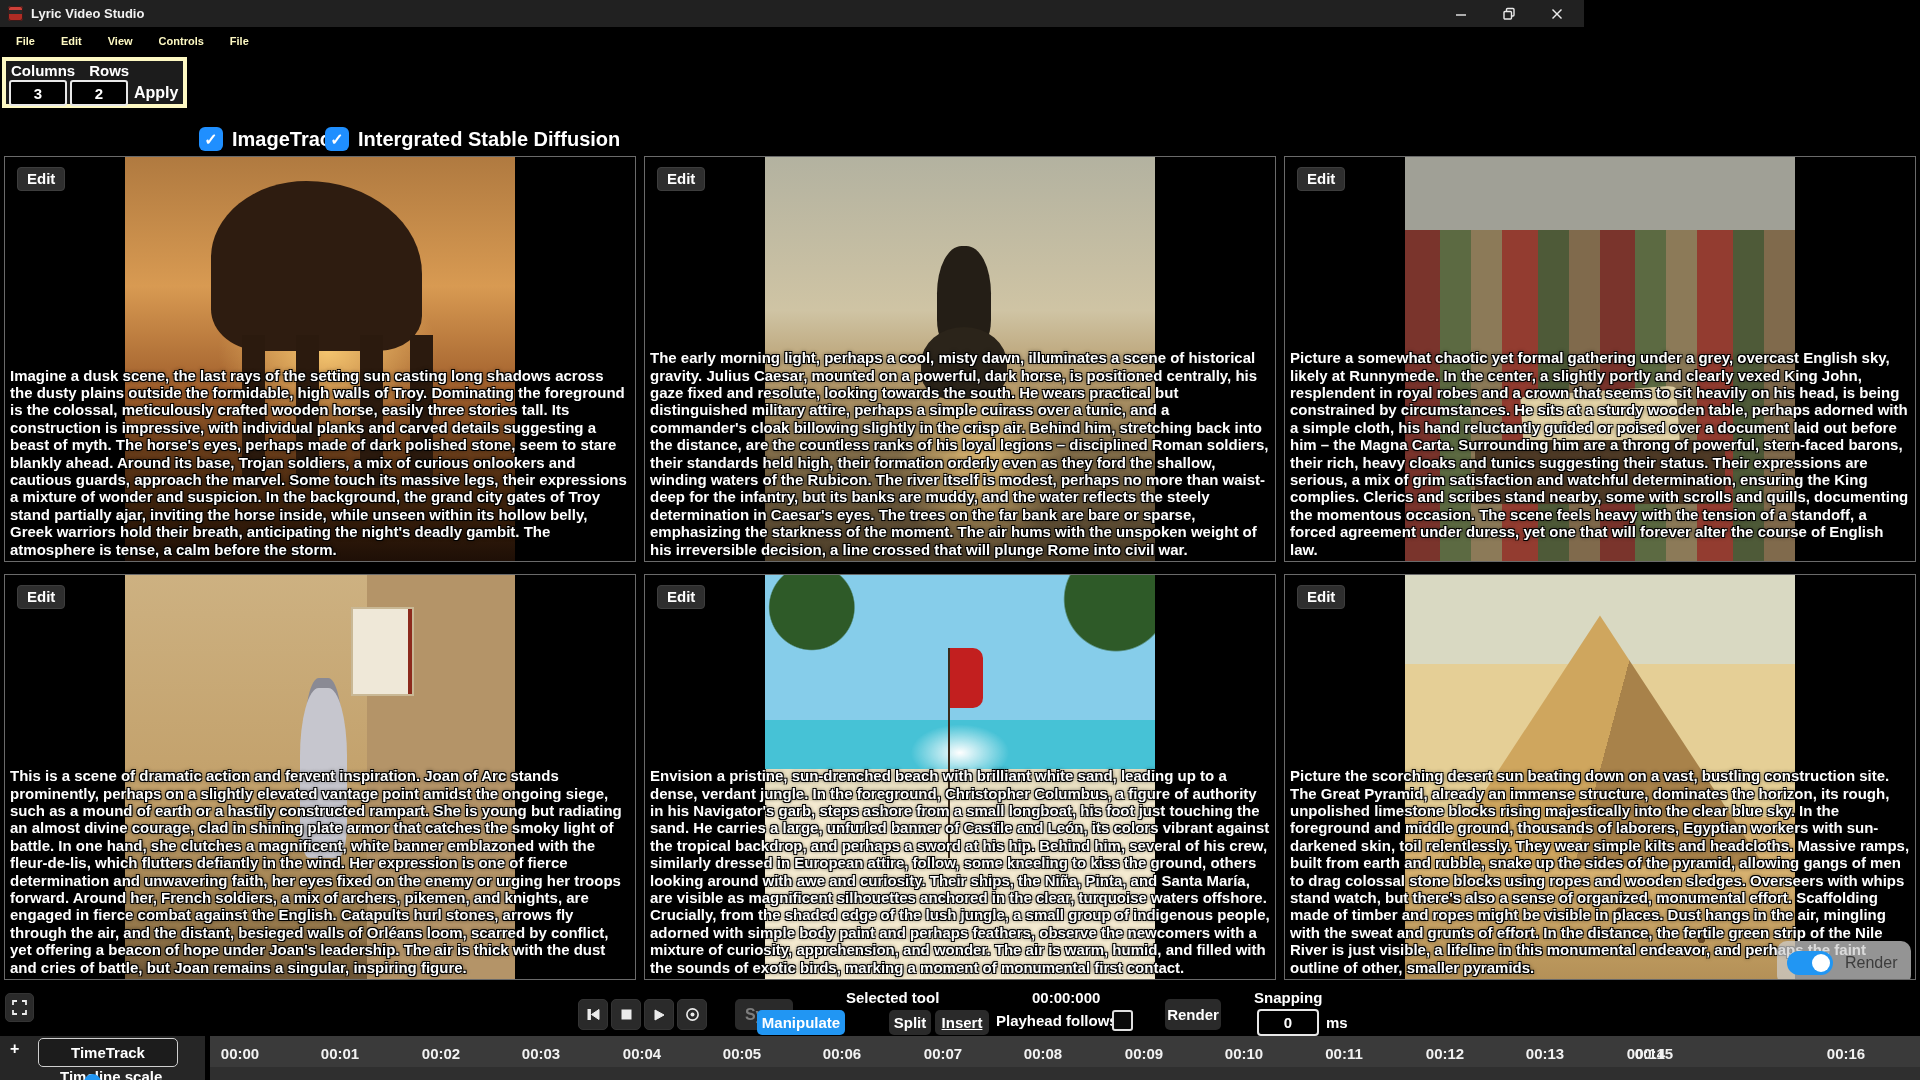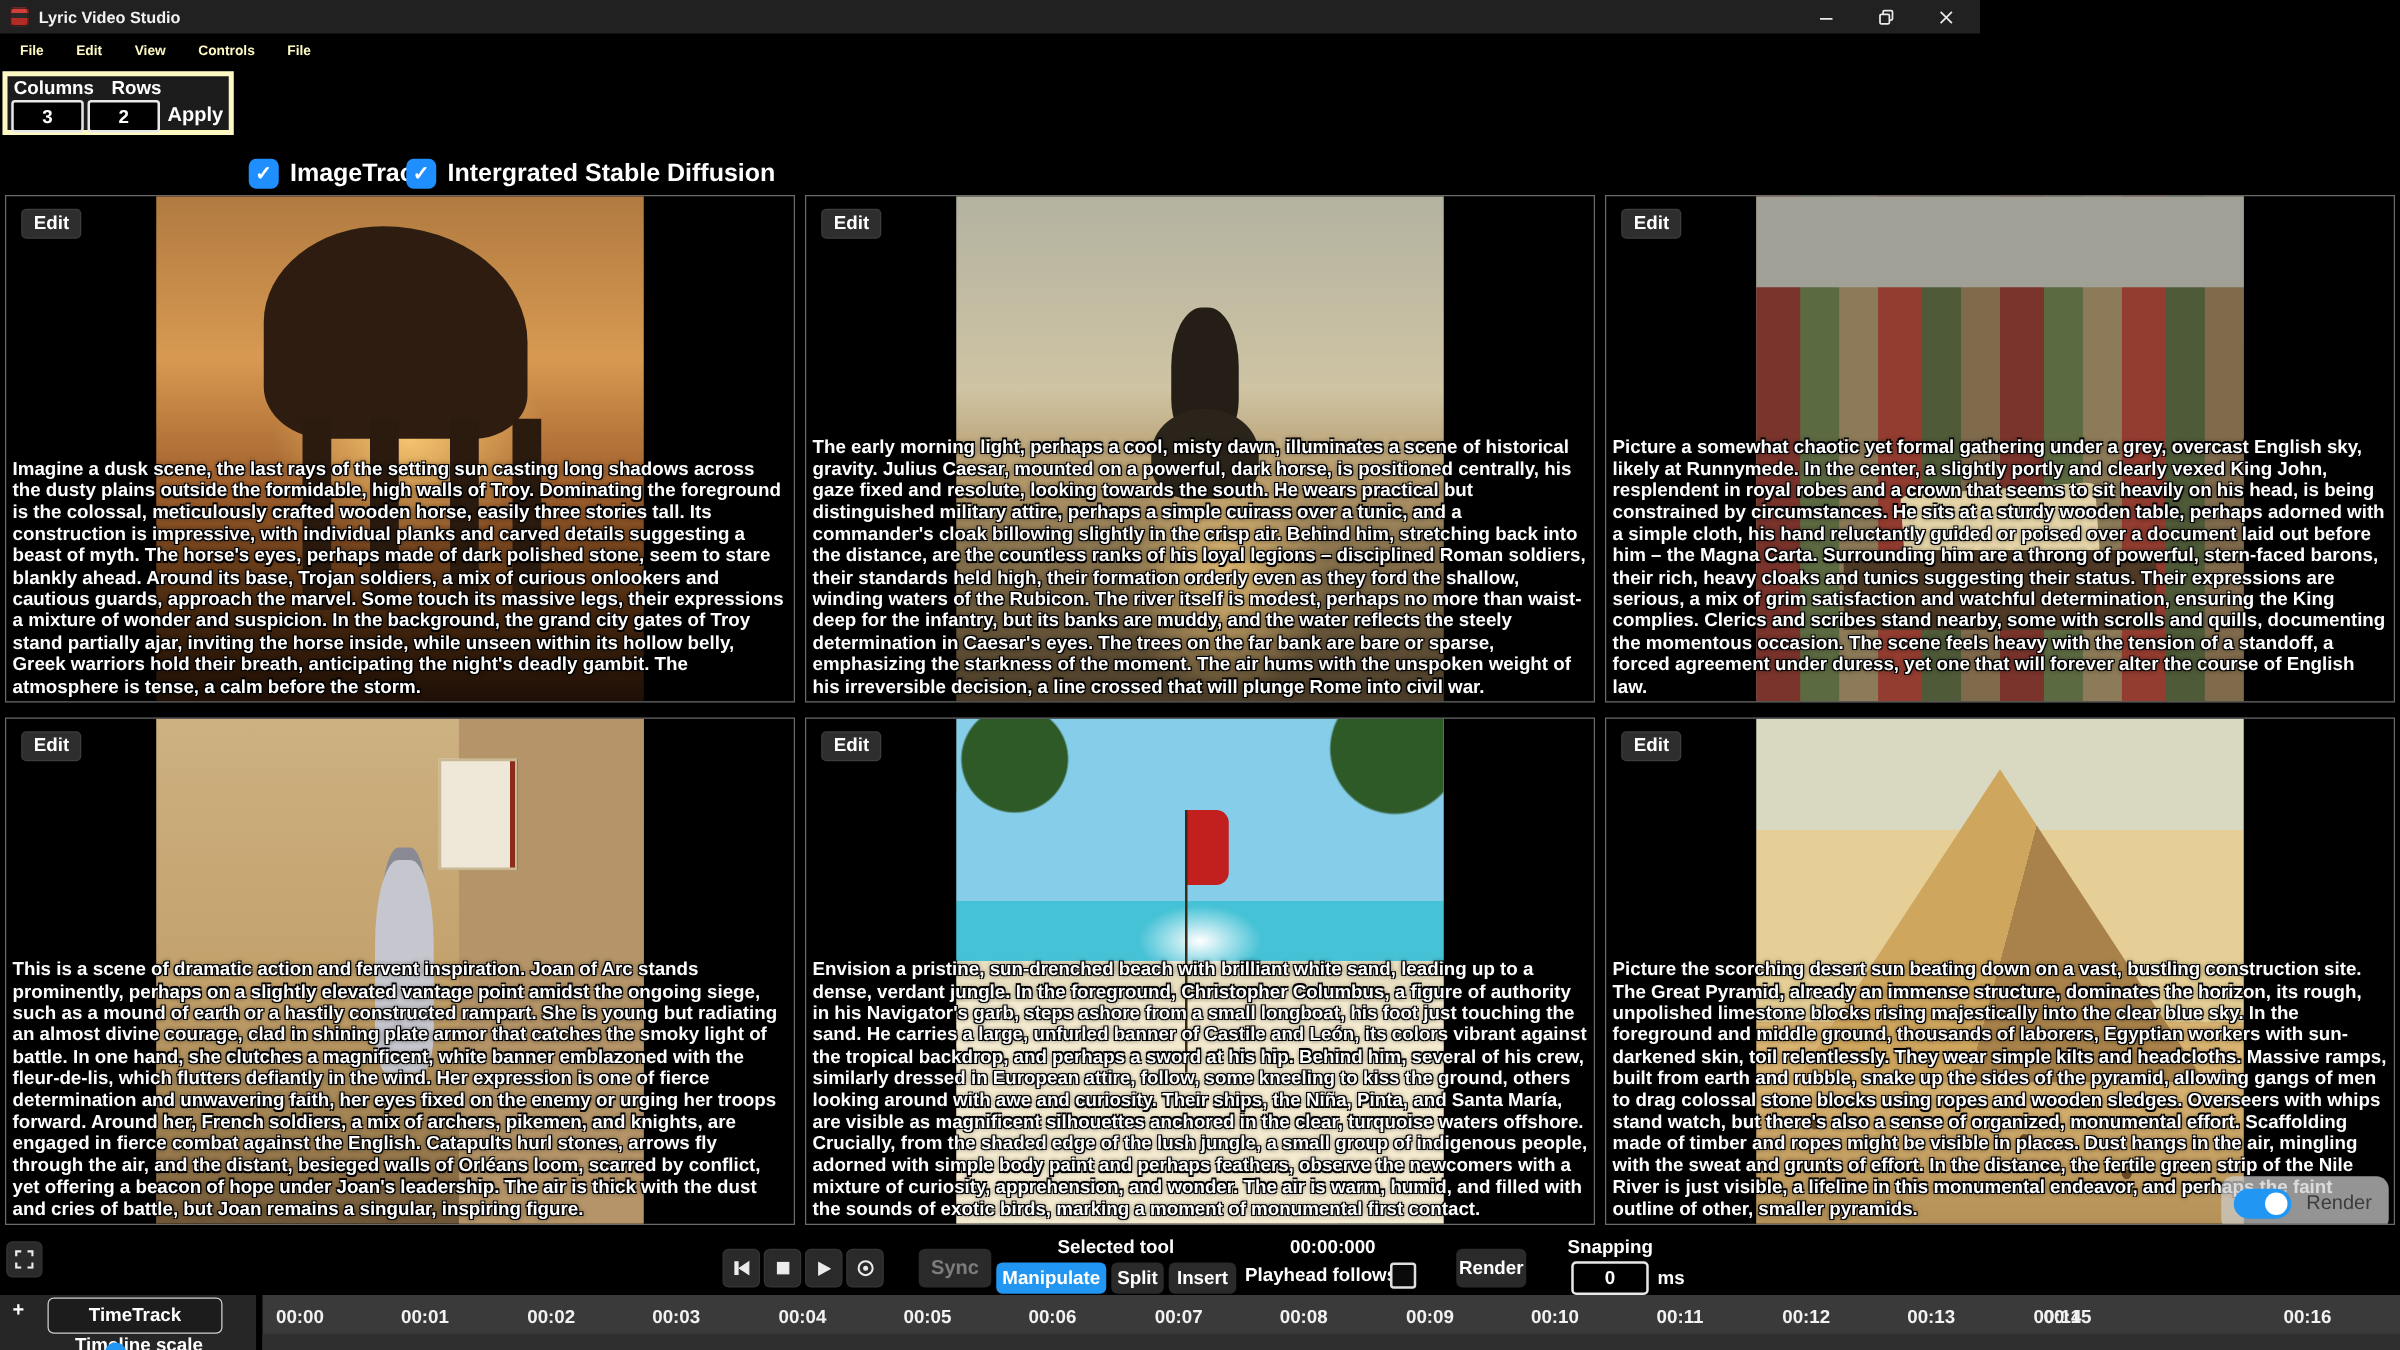--- a/index.html
+++ b/index.html
@@ -241,23 +241,23 @@
   </div>
   <div class="icon-btn tbtn" style="left:677px;">
     <svg width="15" height="15" viewBox="0 0 15 15">
         <circle cx="7.5" cy="7.5" r="5.6" fill="none" stroke-width="1.6"></circle>
         <circle cx="7.5" cy="7.5" r="2" stroke="none"></circle>
       </svg>
   </div>
   <button class="sync-btn">Sync</button>
 
   <span class="section-label" style="left:846px;">Selected tool</span>
-  <button class="tool-btn selected" style="left:797px; width:88px;">Manipulate</button>
+  <button class="tool-btn selected" style="left:757px; width:88px;">Manipulate</button>
   <button class="tool-btn" style="left:889px; width:42px;">Split</button>
-  <button class="tool-btn" style="left:935px; width:54px;">Insert</button>
+  <button class="tool-btn" style="left:935px; width:54px;text-decoration:underline;">Insert</button>
 
   <span class="section-label" style="left:1032px;">00:00:000</span>
   <span class="pf-label">Playhead follows</span>
   <span class="pf-checkbox"></span>
 
   <button class="render-btn">Render</button>
 
   <span class="section-label" style="left:1254px;">Snapping</span>
   <div class="snap-input">0</div>
   <span class="snap-unit">ms</span>

